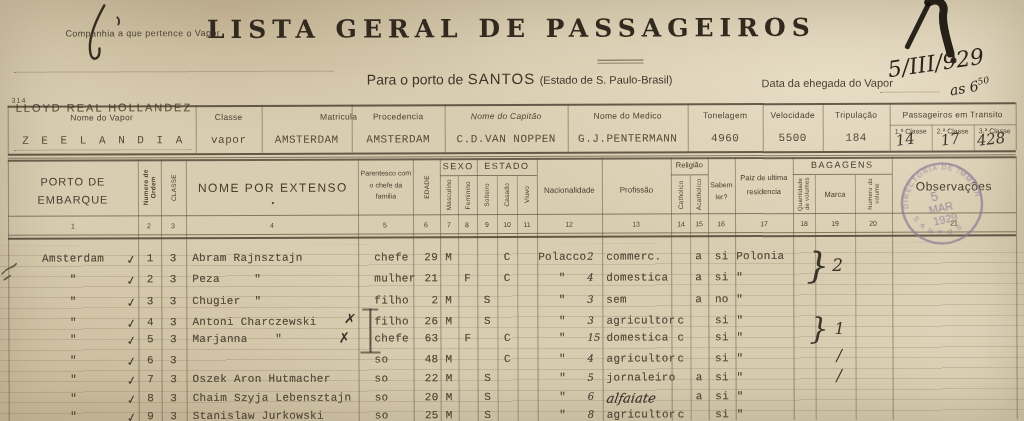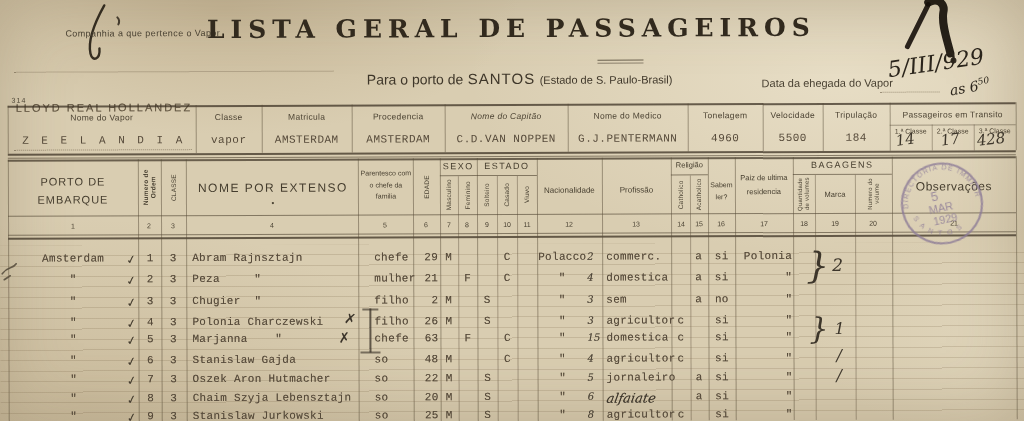--- a/index.html
+++ b/index.html
@@ -53,21 +53,21 @@
   .co-sexm{left:440px;width:17px;text-align:center;}
   .co-sexf{left:459px;width:17px;text-align:center;}
   .co-ests{left:478px;width:18px;text-align:center;}
   .co-estc{left:498px;width:18px;text-align:center;}
   .co-nac{left:538px;width:48px;text-align:center;}
   .co-nhw{left:587px;width:16px;}
   .co-prof{left:606px;width:74px;}
   .co-relc{left:672px;width:17px;text-align:center;}
   .co-rela{left:690px;width:17px;text-align:center;}
   .co-ler{left:709px;width:25px;text-align:center;}
-  .co-paiz{left:736px;width:56px;text-align:right;}
+  .co-paiz{left:736px;width:56px;text-align:left;}
   .ck{font-family:"DejaVu Serif",serif;color:#463e31;transform:rotate(-10deg);}
   .nhw{font-family:"DejaVu Serif",serif;font-style:italic;font-size:10px;color:#4a4236;}
   .hwprof{font-family:"DejaVu Serif",serif;font-style:italic;font-size:13px;
           letter-spacing:0;color:#3b342a;transform:skewX(-10deg);}
   .ledger{position:absolute;left:0;width:1024px;top:244px;height:177px;
     background:repeating-linear-gradient(180deg, rgba(115,95,65,0) 0 9.5px, rgba(115,95,65,.20) 9.5px 10.5px);}
   
   .brace{position:absolute;font-family:"DejaVu Serif",serif;color:#3d362b;font-style:italic;}
   .stamp{position:absolute;opacity:.8;filter:blur(.2px);}
   .xmark{position:absolute;font-family:"DejaVu Serif",serif;font-size:14px;color:#3b342a;}
@@ -128,21 +128,21 @@
   <div class="vl" style="left:763px;top:104px;height:48px;"></div>
   <div class="vl" style="left:823px;top:104px;height:48px;"></div>
   <div class="vl" style="left:890px;top:104px;height:48px;"></div>
   <div class="vl" style="left:1016px;top:104px;height:48px;"></div>
   <div class="vls" style="left:932px;top:126px;height:26px;"></div>
   <div class="vls" style="left:974px;top:126px;height:26px;"></div>
   <div class="hl" style="left:890px;top:126px;width:126px;background:rgba(78,66,48,.45)"></div>
 
   <span class="vlabel" style="left:8px;top:111px;width:188px;">Nome do Vapor</span>
   <span class="vlabel" style="left:196px;top:111px;width:66px;">Classe</span>
-  <span class="vlabel" style="left:262px;top:111px;width:90px;">Matricula</span>
+  <span class="vlabel" style="left:262px;top:111px;width:90px;padding-left:32px;">Matricula</span>
   <span class="vlabel" style="left:352px;top:111px;width:93px;">Procedencia</span>
   <span class="vlabel" style="left:445px;top:111px;width:123px;font-style:italic;">Nome do Capitão</span>
   <span class="vlabel" style="left:568px;top:111px;width:120px;">Nome do Medico</span>
   <span class="vlabel" style="left:688px;top:111px;width:75px;">Tonelagem</span>
   <span class="vlabel" style="left:763px;top:111px;width:60px;">Velocidade</span>
   <span class="vlabel" style="left:823px;top:111px;width:67px;">Tripulação</span>
   <span class="vlabel" style="left:890px;top:111px;width:126px;">Passageiros em Transito</span>
   <span class="subl" style="left:890px;top:129px;width:42px;">1.ª Classe</span>
   <span class="subl" style="left:932px;top:129px;width:42px;">2.ª Classe</span>
   <span class="subl" style="left:974px;top:129px;width:42px;">3.ª Classe</span>
@@ -315,21 +315,21 @@
     <span class="c co-prof">sem</span>
     <span class="c co-rela">a</span>
     <span class="c co-ler">no</span>
     <span class="c co-paiz">"</span>
   </div>
   <div class="row" style="top:315px;">
     <span class="c co-porto">"</span>
     <span class="c co-check ck">✓</span>
     <span class="c co-ord">4</span>
     <span class="c co-cls">3</span>
-    <span class="c co-name">Polonia Charczewski</span>
+    <span class="c co-name">Antoni Charczewski</span>
     <span class="c co-par">filho</span>
     <span class="c co-age">26</span>
     <span class="c co-sexm">M</span>
     <span class="c co-ests">S</span>
     <span class="c co-nac">"</span>
     <span class="c co-nhw nhw">3</span>
     <span class="c co-prof">agricultor</span>
     <span class="c co-relc">c</span>
     <span class="c co-ler">si</span>
     <span class="c co-paiz">"</span>
@@ -349,21 +349,20 @@
     <span class="c co-prof">domestica</span>
     <span class="c co-relc">c</span>
     <span class="c co-ler">si</span>
     <span class="c co-paiz">"</span>
   </div>
   <div class="row" style="top:353px;">
     <span class="c co-porto">"</span>
     <span class="c co-check ck">✓</span>
     <span class="c co-ord">6</span>
     <span class="c co-cls">3</span>
-    <span class="c co-name">Stanislaw Gajda</span>
     <span class="c co-par">so</span>
     <span class="c co-age">48</span>
     <span class="c co-sexm">M</span>
     <span class="c co-estc">C</span>
     <span class="c co-nac">"</span>
     <span class="c co-nhw nhw">4</span>
     <span class="c co-prof">agricultor</span>
     <span class="c co-relc">c</span>
     <span class="c co-ler">si</span>
     <span class="c co-paiz">"</span>

